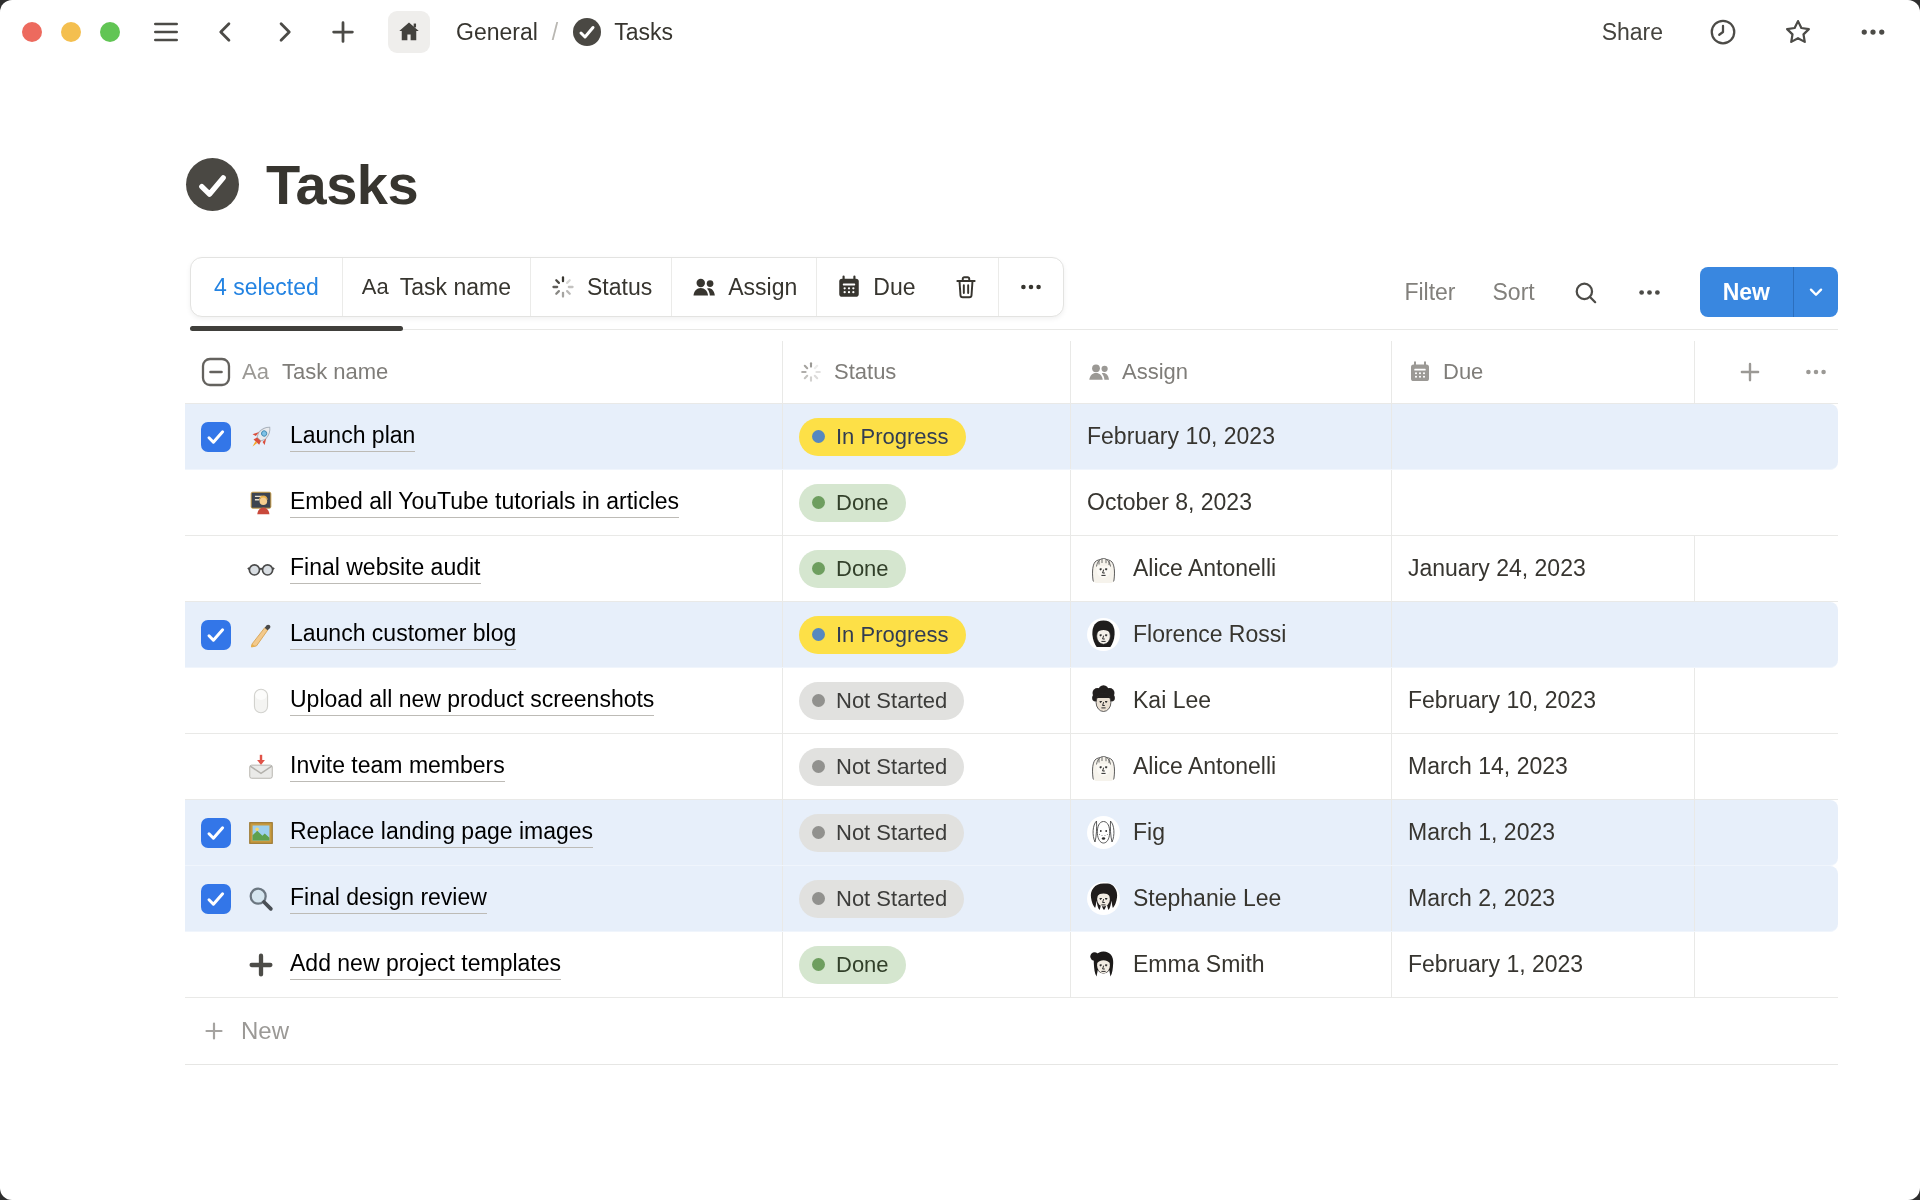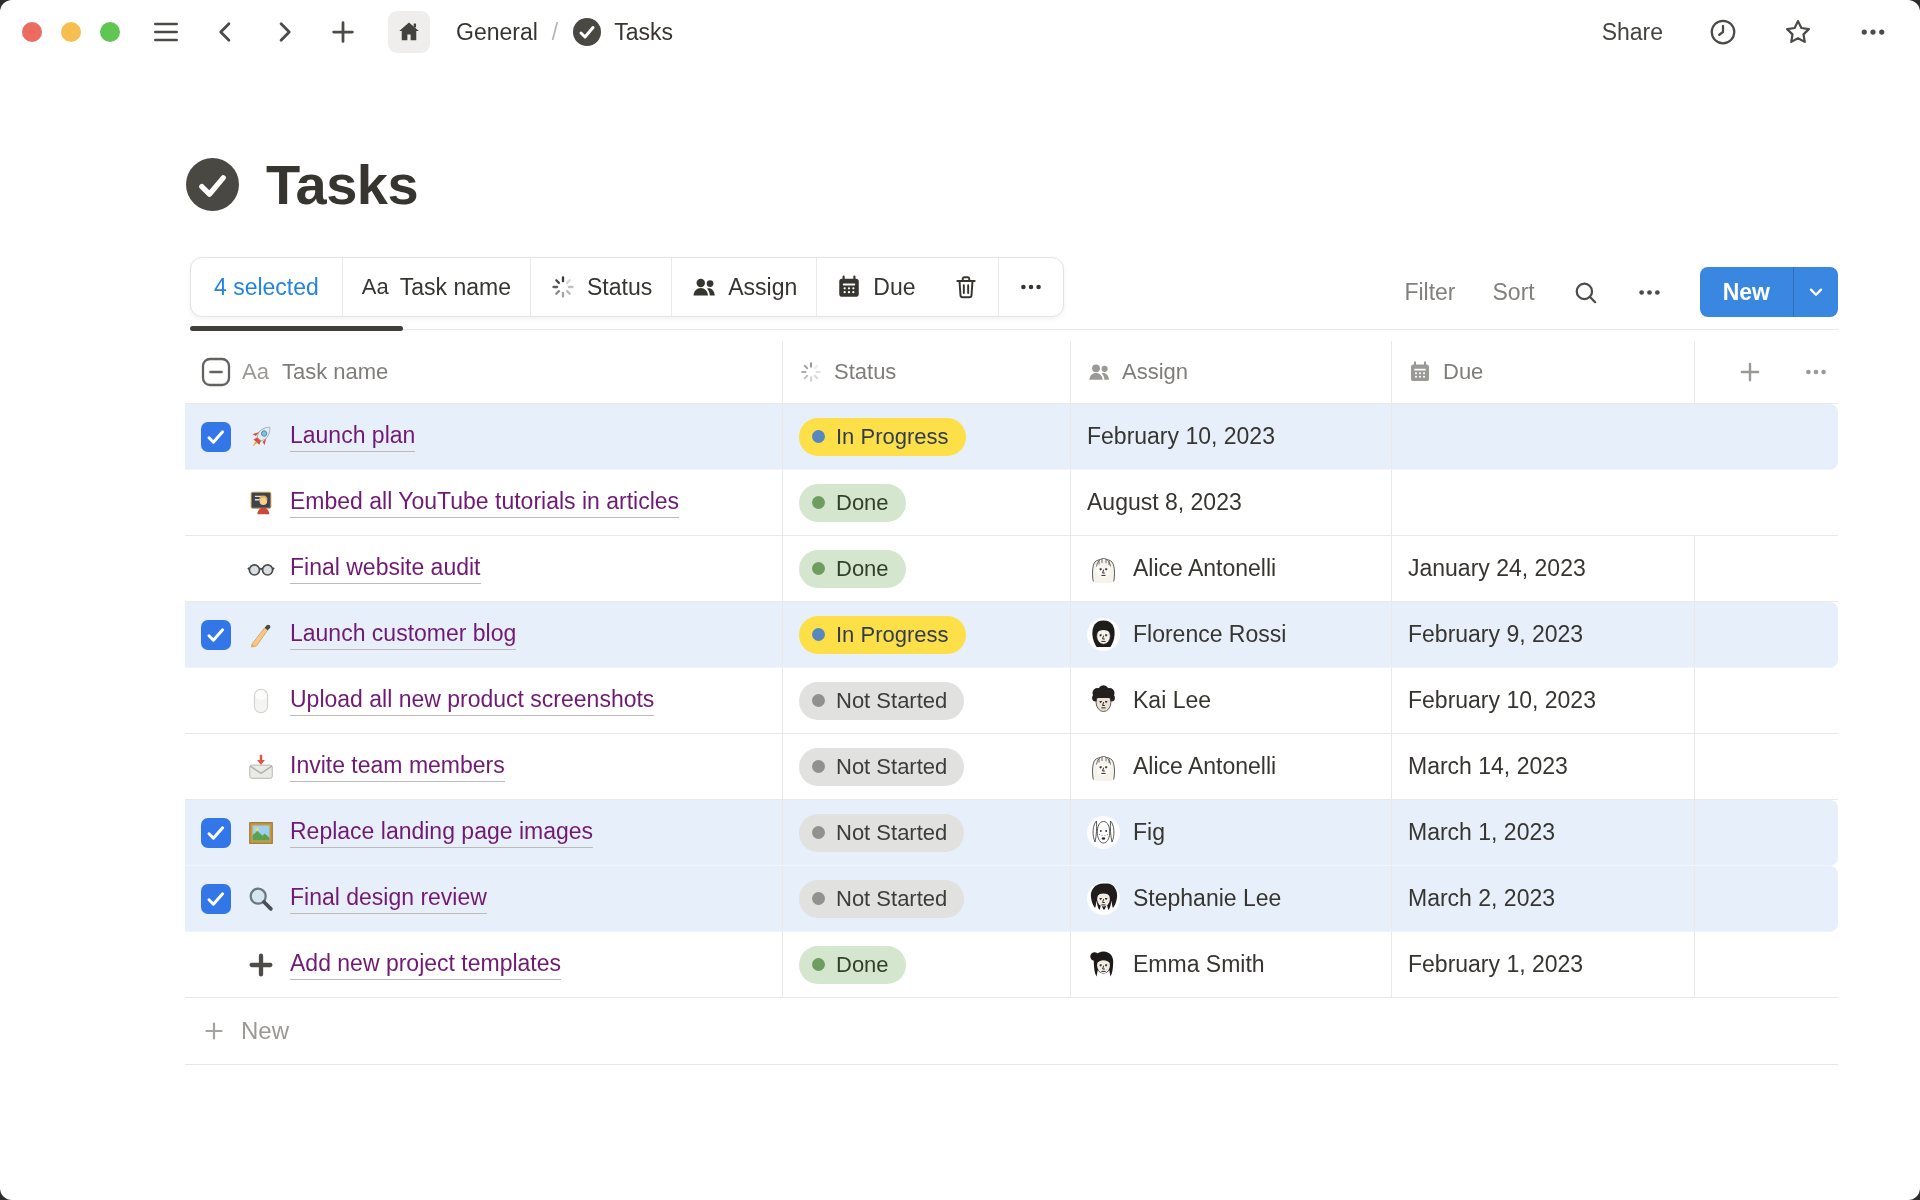--- a/index.html
+++ b/index.html
@@ -64,21 +64,21 @@
   .hextra svg{width:26px;height:26px}
 
   .row{height:65px;border-bottom:1px solid #e9e9e7;position:relative;cursor:pointer;}
   .row.selected{background:#e7effa;border-bottom-color:#f0f5fc;border-radius:0 8px 8px 0;}
   .cell{display:flex;align-items:center;height:100%;padding-left:16px;border-right:1px solid #e9e9e7;overflow:hidden;}
   .cell:last-child{border-right:none}
   .cb-slot{width:30px;height:30px;margin-right:14px;flex:none;}
   .cb-slot svg{width:30px;height:30px;display:block}
   .emoji-slot{width:32px;height:32px;margin-right:13px;flex:none;display:flex;align-items:center;justify-content:center;}
   .emoji-slot svg{width:30px;height:30px;display:block}
-  .task-text{font-size:23px;font-weight:500;color:#701a75;white-space:nowrap;
+  .task-text{font-size:23px;font-weight:500;color:#000000;white-space:nowrap;
     border-bottom:1.5px solid #bdbbb6;padding-bottom:2px;}
   .pill{display:inline-flex;align-items:center;gap:11px;height:38px;padding:0 17px 0 13px;
     border-radius:20px;font-size:22px;white-space:nowrap;}
   .pill .dot{width:13px;height:13px;border-radius:50%;flex:none;}
   .pill.inprogress{background:#fde047;color:#313c52}.pill.inprogress .dot{background:#5688c0}
   .pill.done{background:#d5e6cf;color:#32402a}.pill.done .dot{background:#6e9e5f}
   .pill.notstarted{background:#e1e1df;color:#3c3c3a}.pill.notstarted .dot{background:#91918e}
   .assignee{display:flex;align-items:center;gap:13px;font-size:23px;color:#37352f;}
   .avatar{width:33px;height:33px;border-radius:50%;overflow:hidden;flex:none;background:#fff;}
   .avatar svg{width:33px;height:33px;display:block}
@@ -387,21 +387,21 @@
                   <circle cx="18.5" cy="14.2" r="4" fill="#f6ce8e"></circle>
                   <path d="M12 28c.6-4.6 3.2-7.2 6.5-7.2S24.4 23.4 25 28z" fill="#c9493b"></path>
                 </svg>
               </span>
               <span class="task-text">Embed all YouTube tutorials in articles</span>
             </div>
             <div class="cell">
               <span class="pill done"><span class="dot"></span>Done</span>
             </div>
             <div class="cell">
-              <span class="due-text">August 8, 2023</span>
+              <span class="due-text">October 8, 2023</span>
             </div>
             <div class="cell"></div>
           </div>
           <div class="grid-row row">
             <div class="cell">
               <span class="cb-slot"></span>
               <span class="emoji-slot">
                 <svg viewBox="0 0 32 32">
                   <circle cx="9" cy="17" r="5.4" fill="#d9dee3" stroke="#4a4a4a" stroke-width="1.8"></circle>
                   <circle cx="23" cy="17" r="5.4" fill="#d9dee3" stroke="#4a4a4a" stroke-width="1.8"></circle>
@@ -467,23 +467,20 @@
                     <g stroke="#2c2c2c" stroke-width="1" fill="none" stroke-linecap="round">
                       <path d="M13.1 17h1.4M18.5 17h1.4"></path>
                       <path d="M13.5 17.2l0 .4M19.1 17.2l0 .4" stroke-width="1.6"></path>
                       <path d="M16.5 18l-.9 3h1.8"></path>
                       <path d="M14.8 23.4h3.4"></path>
                     </g>
                   </svg>
                 </span>
                 <span>Florence Rossi</span>
               </span>
-            </div>
-            <div class="cell">
-              <span class="due-text">February 9, 2023</span>
             </div>
             <div class="cell"></div>
           </div>
           <div class="grid-row row">
             <div class="cell">
               <span class="cb-slot"></span>
               <span class="emoji-slot">
                 <svg viewBox="0 0 32 32">
                   <rect x="9" y="3.5" width="14" height="25" rx="7" fill="#f4f4f2" stroke="#d2d2ce" stroke-width="1.2"></rect>
                   <rect x="10" y="4.5" width="12" height="10.5" rx="6" fill="#fcfcfb"></rect>

